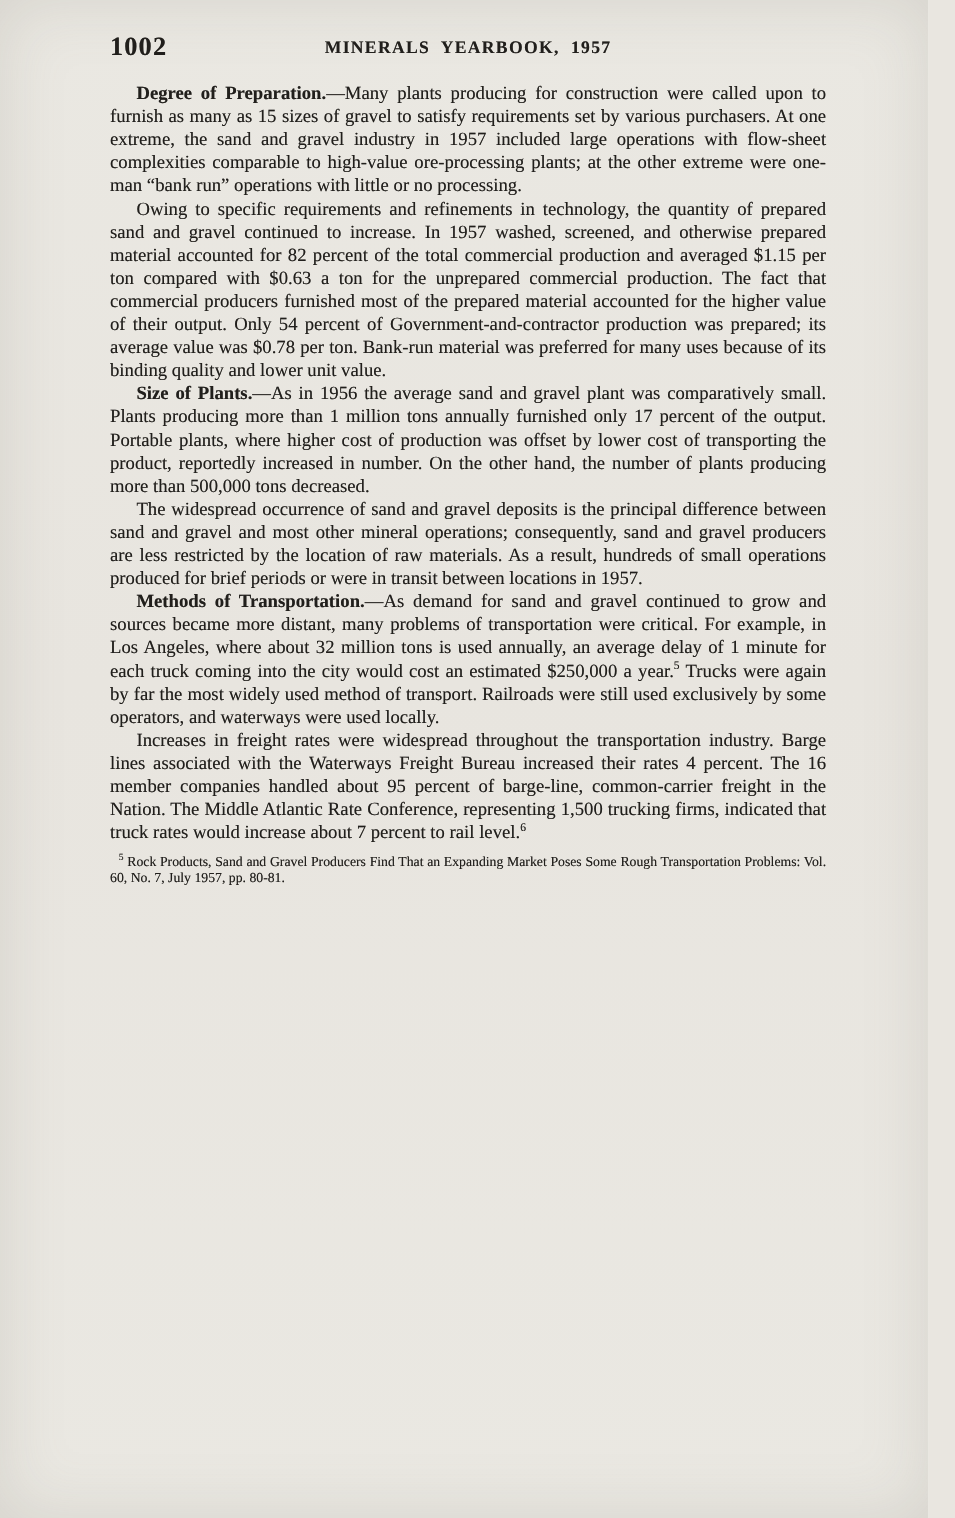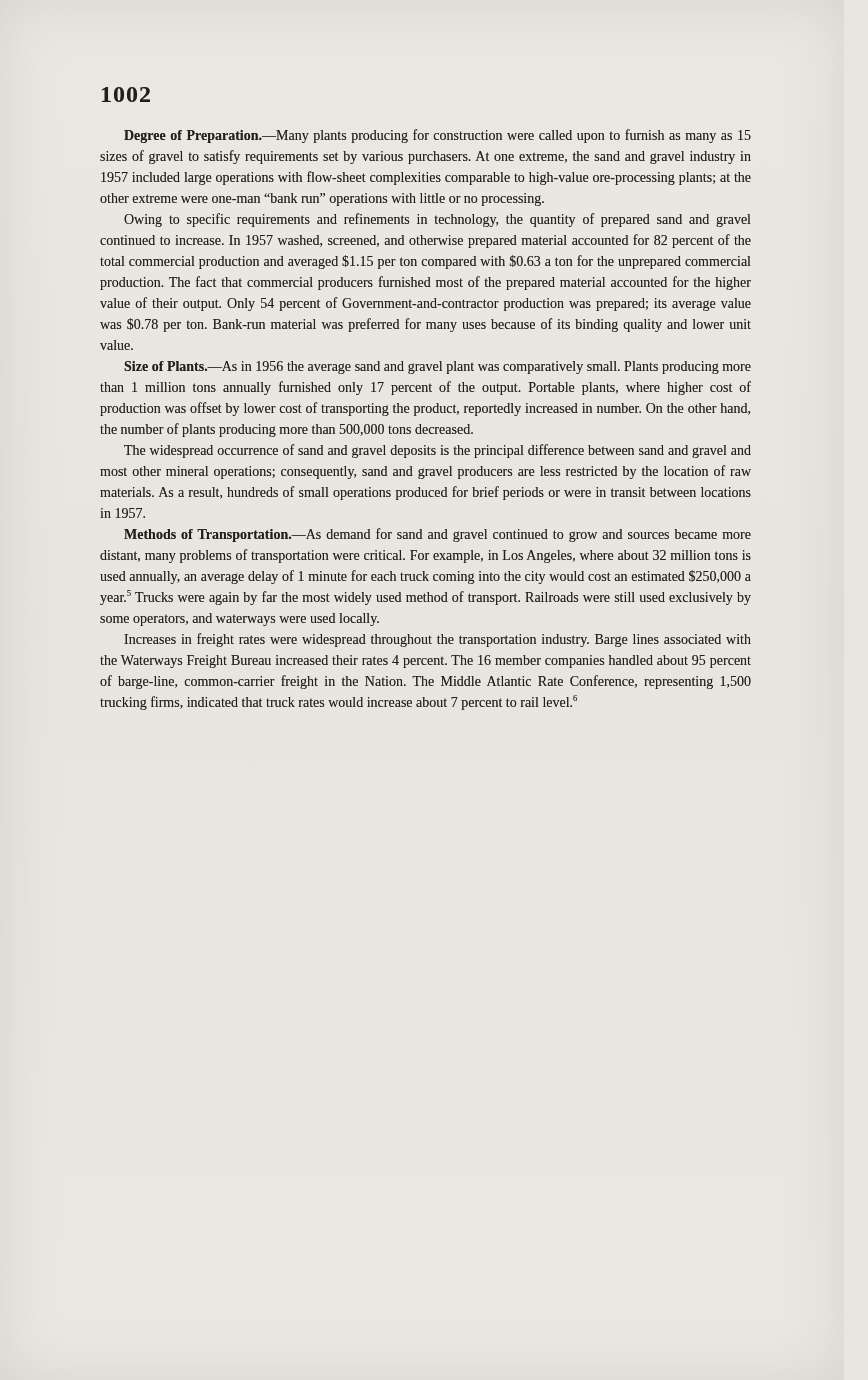--- a/index.html
+++ b/index.html
@@ -10,21 +10,21 @@
     width: 868px;
     height: 1380px;
     background: #e9e6e0;
     overflow: hidden;
   }
   .page {
     position: relative;
     width: 844px;
     height: 1380px;
     box-sizing: border-box;
-    padding: 81px 93px 0 100px;
+    padding: 30px 93px 0 100px;
     background: linear-gradient(180deg, #eae8e2 0%, #e8e5df 45%, #eae8e2 100%);
     box-shadow: inset 0 0 60px rgba(120,115,105,0.18);
     font-family: "Liberation Serif", "DejaVu Serif", serif;
     color: #211f1c;
     text-shadow: 0 0 0.4px rgba(35,33,30,0.55);
   }
   .page-header {
     position: relative;
     height: 30px;
     margin-bottom: 14px;
@@ -43,21 +43,21 @@
     right: 0;
     top: 5px;
     text-align: center;
     font-size: 16px;
     font-weight: bold;
     letter-spacing: 1.2px;
     word-spacing: 5px;
   }
   .body-text p.para {
     margin: 0;
-    font-size: 14px;
+    font-size: 17px;
     line-height: 21px;
     text-align: justify;
     text-indent: 24px;
   }
   .body-text .lead {
     font-weight: bold;
   }
   sup.fnref {
     font-size: 0.62em;
     vertical-align: super;
@@ -79,34 +79,36 @@
     line-height: 0;
   }
 </style>
 </head>
 <body>
 
 <div class="page">
 
   <header class="page-header">
     <span class="page-number">1002</span>
+    <span class="running-title">MINERALS YEARBOOK, 1957</span>
   </header>
 
   <main class="body-text">
 
     <p class="para"><b class="lead">Degree of Preparation.</b><span>—Many plants producing for construction were called upon to furnish as many as 15 sizes of gravel to satisfy requirements set by various purchasers. At one extreme, the sand and gravel industry in 1957 included large operations with flow-sheet complexities comparable to high-value ore-processing plants; at the other extreme were one-man “bank run” operations with little or no processing.</span></p>
 
     <p class="para"><b class="lead"></b><span>Owing to specific requirements and refinements in technology, the quantity of prepared sand and gravel continued to increase. In 1957 washed, screened, and otherwise prepared material accounted for 82 percent of the total commercial production and averaged $1.15 per ton compared with $0.63 a ton for the unprepared commercial production. The fact that commercial producers furnished most of the prepared material accounted for the higher value of their output. Only 54 percent of Government-and-contractor production was prepared; its average value was $0.78 per ton. Bank-run material was preferred for many uses because of its binding quality and lower unit value.</span></p>
 
     <p class="para"><b class="lead">Size of Plants.</b><span>—As in 1956 the average sand and gravel plant was comparatively small. Plants producing more than 1 million tons annually furnished only 17 percent of the output. Portable plants, where higher cost of production was offset by lower cost of transporting the product, reportedly increased in number. On the other hand, the number of plants producing more than 500,000 tons decreased.</span></p>
 
     <p class="para"><b class="lead"></b><span>The widespread occurrence of sand and gravel deposits is the principal difference between sand and gravel and most other mineral operations; consequently, sand and gravel producers are less restricted by the location of raw materials. As a result, hundreds of small operations produced for brief periods or were in transit between locations in 1957.</span></p>
 
     <p class="para"><b class="lead">Methods of Transportation.</b><span>—As demand for sand and gravel continued to grow and sources became more distant, many problems of transportation were critical. For example, in Los Angeles, where about 32 million tons is used annually, an average delay of 1 minute for each truck coming into the city would cost an estimated $250,000 a year.</span><sup class="fnref">5</sup><span> Trucks were again by far the most widely used method of transport. Railroads were still used exclusively by some operators, and waterways were used locally.</span></p>
 
     <p class="para"><b class="lead"></b><span>Increases in freight rates were widespread throughout the transportation industry. Barge lines associated with the Waterways Freight Bureau increased their rates 4 percent. The 16 member companies handled about 95 percent of barge-line, common-carrier freight in the Nation. The Middle Atlantic Rate Conference, representing 1,500 trucking firms, indicated that truck rates would increase about 7 percent to rail level.</span><sup class="fnref">6</sup></p>
 
   </main>
 
   <footer class="footnotes">
+    <p class="footnote"><sup class="fnmark">5</sup><span> Rock Products, Sand and Gravel Producers Find That an Expanding Market Poses Some Rough Transportation Problems: Vol. 60, No. 7, July 1957, pp. 80-81.</span></p>
   </footer>
 
 </div>
 
 </body></html>

